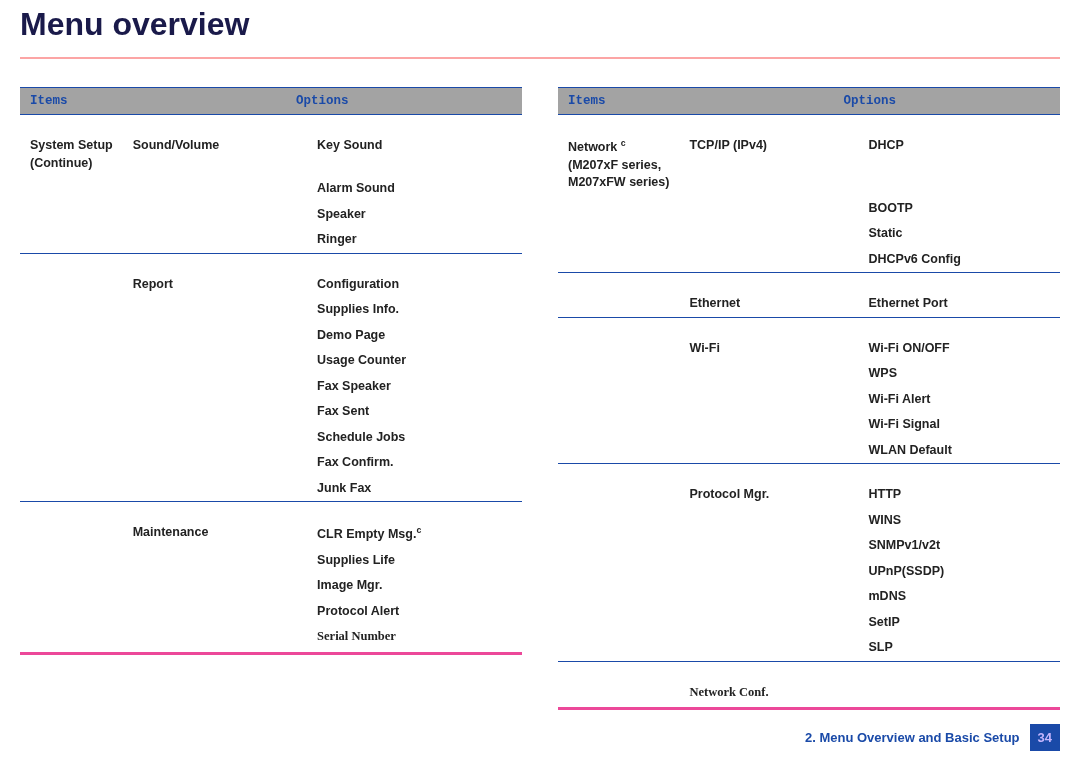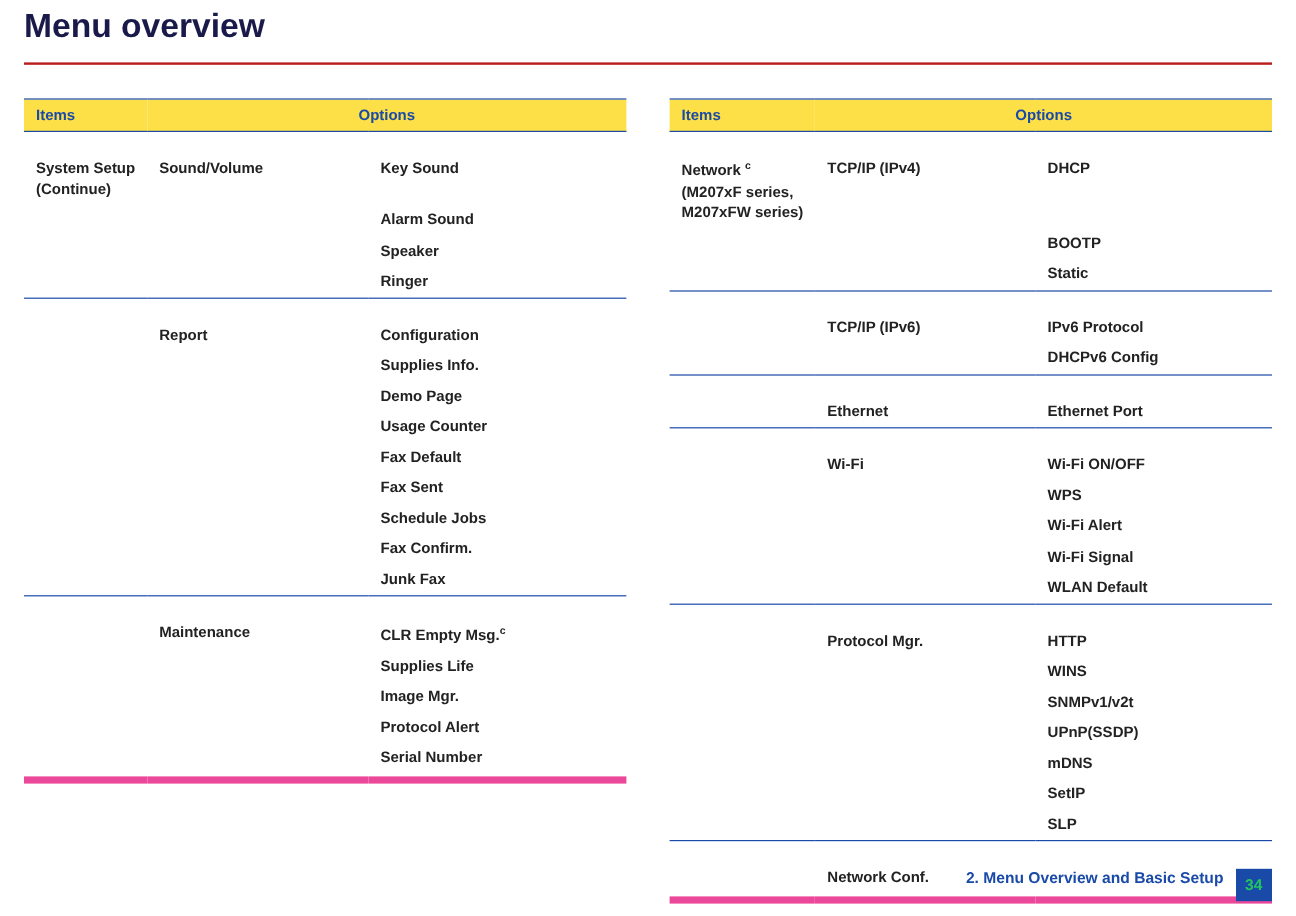--- a/index.html
+++ b/index.html
@@ -1,31 +1,31 @@
 <!DOCTYPE html>
 <html><head>
 <meta charset="utf-8">
 <style>
   * { box-sizing: border-box; margin: 0; padding: 0; }
   html, body { width: 1080px; height: 763px; background: #fff; font-family: Arial, Helvetica, sans-serif; color: #000; }
   .page { padding: 0 20px; position: relative; height: 100%; }
-  .title { font-size: 28px; font-weight: bold; color: #1a1a4a; padding: 6px 0 14px 0; border-bottom: 2px solid #b91c1c; }
+  .title { font-size: 32px; font-weight: bold; color: #1a1a4a; padding: 6px 0 14px 0; border-bottom: 2px solid #fca5a5; }
   .content { display: flex; gap: 36px; padding-top: 28px; }
   .col { flex: 1; }
   table { width: 100%; border-collapse: collapse; font-size: 12.5px; }
-  thead th { background: #fde047; color: #1a4aa8; font-weight: bold; text-align: left; padding: 6px 10px; border-top: 1px solid #1a4aa8; border-bottom: 1px solid #1a4aa8; white-space: nowrap; }
+  thead th { background: #a3a3a3; color: #1a4aa8; font-weight: bold; text-align: left; padding: 6px 10px; border-top: 1px solid #1a4aa8; border-bottom: 1px solid #1a4aa8; white-space: nowrap; font-family: Liberation Mono, monospace; }
   thead th:first-child { width: 90px; }
   thead th.col-opt { text-align: center; }
   tbody td { padding: 4px 10px; vertical-align: top; font-weight: bold; color: #222; line-height: 1.4; white-space: nowrap; }
   tbody tr.sep td { border-top: 1px solid #1a4aa8; }
-  tbody tr.bot td { border-bottom: 6px solid #ec4899; padding-bottom: 6px; }
+  tbody tr.bot td { border-bottom: 3px solid #ec4899; padding-bottom: 6px; font-family: Liberation Serif, serif; }
   tbody tr.first td { padding-top: 22px; }
-  .footer { position: absolute; bottom: 12px; right: 20px; display: flex; gap: 10px; }
+  .footer { position: absolute; bottom: 12px; right: 20px; display: flex; align-items: center; gap: 10px; }
   .footer-text { color: #1a4aa8; font-weight: bold; font-size: 13px; }
-  .page-no { background: #1a4aa8; color: #22c55e; font-weight: bold; font-size: 13px; padding: 6px 8px; }
+  .page-no { background: #1a4aa8; color: #c4b5fd; font-weight: bold; font-size: 13px; padding: 6px 8px; }
   sup { font-size: 0.7em; vertical-align: super; }
 </style>
 </head>
 <body>
 
 <div class="page">
   <h1 class="title">Menu overview</h1>
 
   <div class="content">
 
@@ -79,21 +79,21 @@
               <td>Demo Page</td>
             </tr>
           <tr>
               <td></td>
               <td></td>
               <td>Usage Counter</td>
             </tr>
           <tr>
               <td></td>
               <td></td>
-              <td>Fax Default</td>
+              <td>Fax Speaker</td>
             </tr>
           <tr>
               <td></td>
               <td></td>
               <td>Fax Sent</td>
             </tr>
           <tr>
               <td></td>
               <td></td>
               <td>Schedule Jobs</td>
@@ -161,25 +161,20 @@
               <td></td>
               <td></td>
               <td>BOOTP</td>
             </tr>
           <tr>
               <td></td>
               <td></td>
               <td>Static</td>
             </tr>
 
-          <tr class="sep first">
-            <td></td>
-            <td>TCP/IP (IPv6)</td>
-            <td>IPv6 Protocol</td>
-          </tr>
           <tr>
               <td></td>
               <td></td>
               <td>DHCPv6 Config</td>
             </tr>
 
           <tr class="sep first">
             <td></td>
             <td>Ethernet</td>
             <td>Ethernet Port</td>

